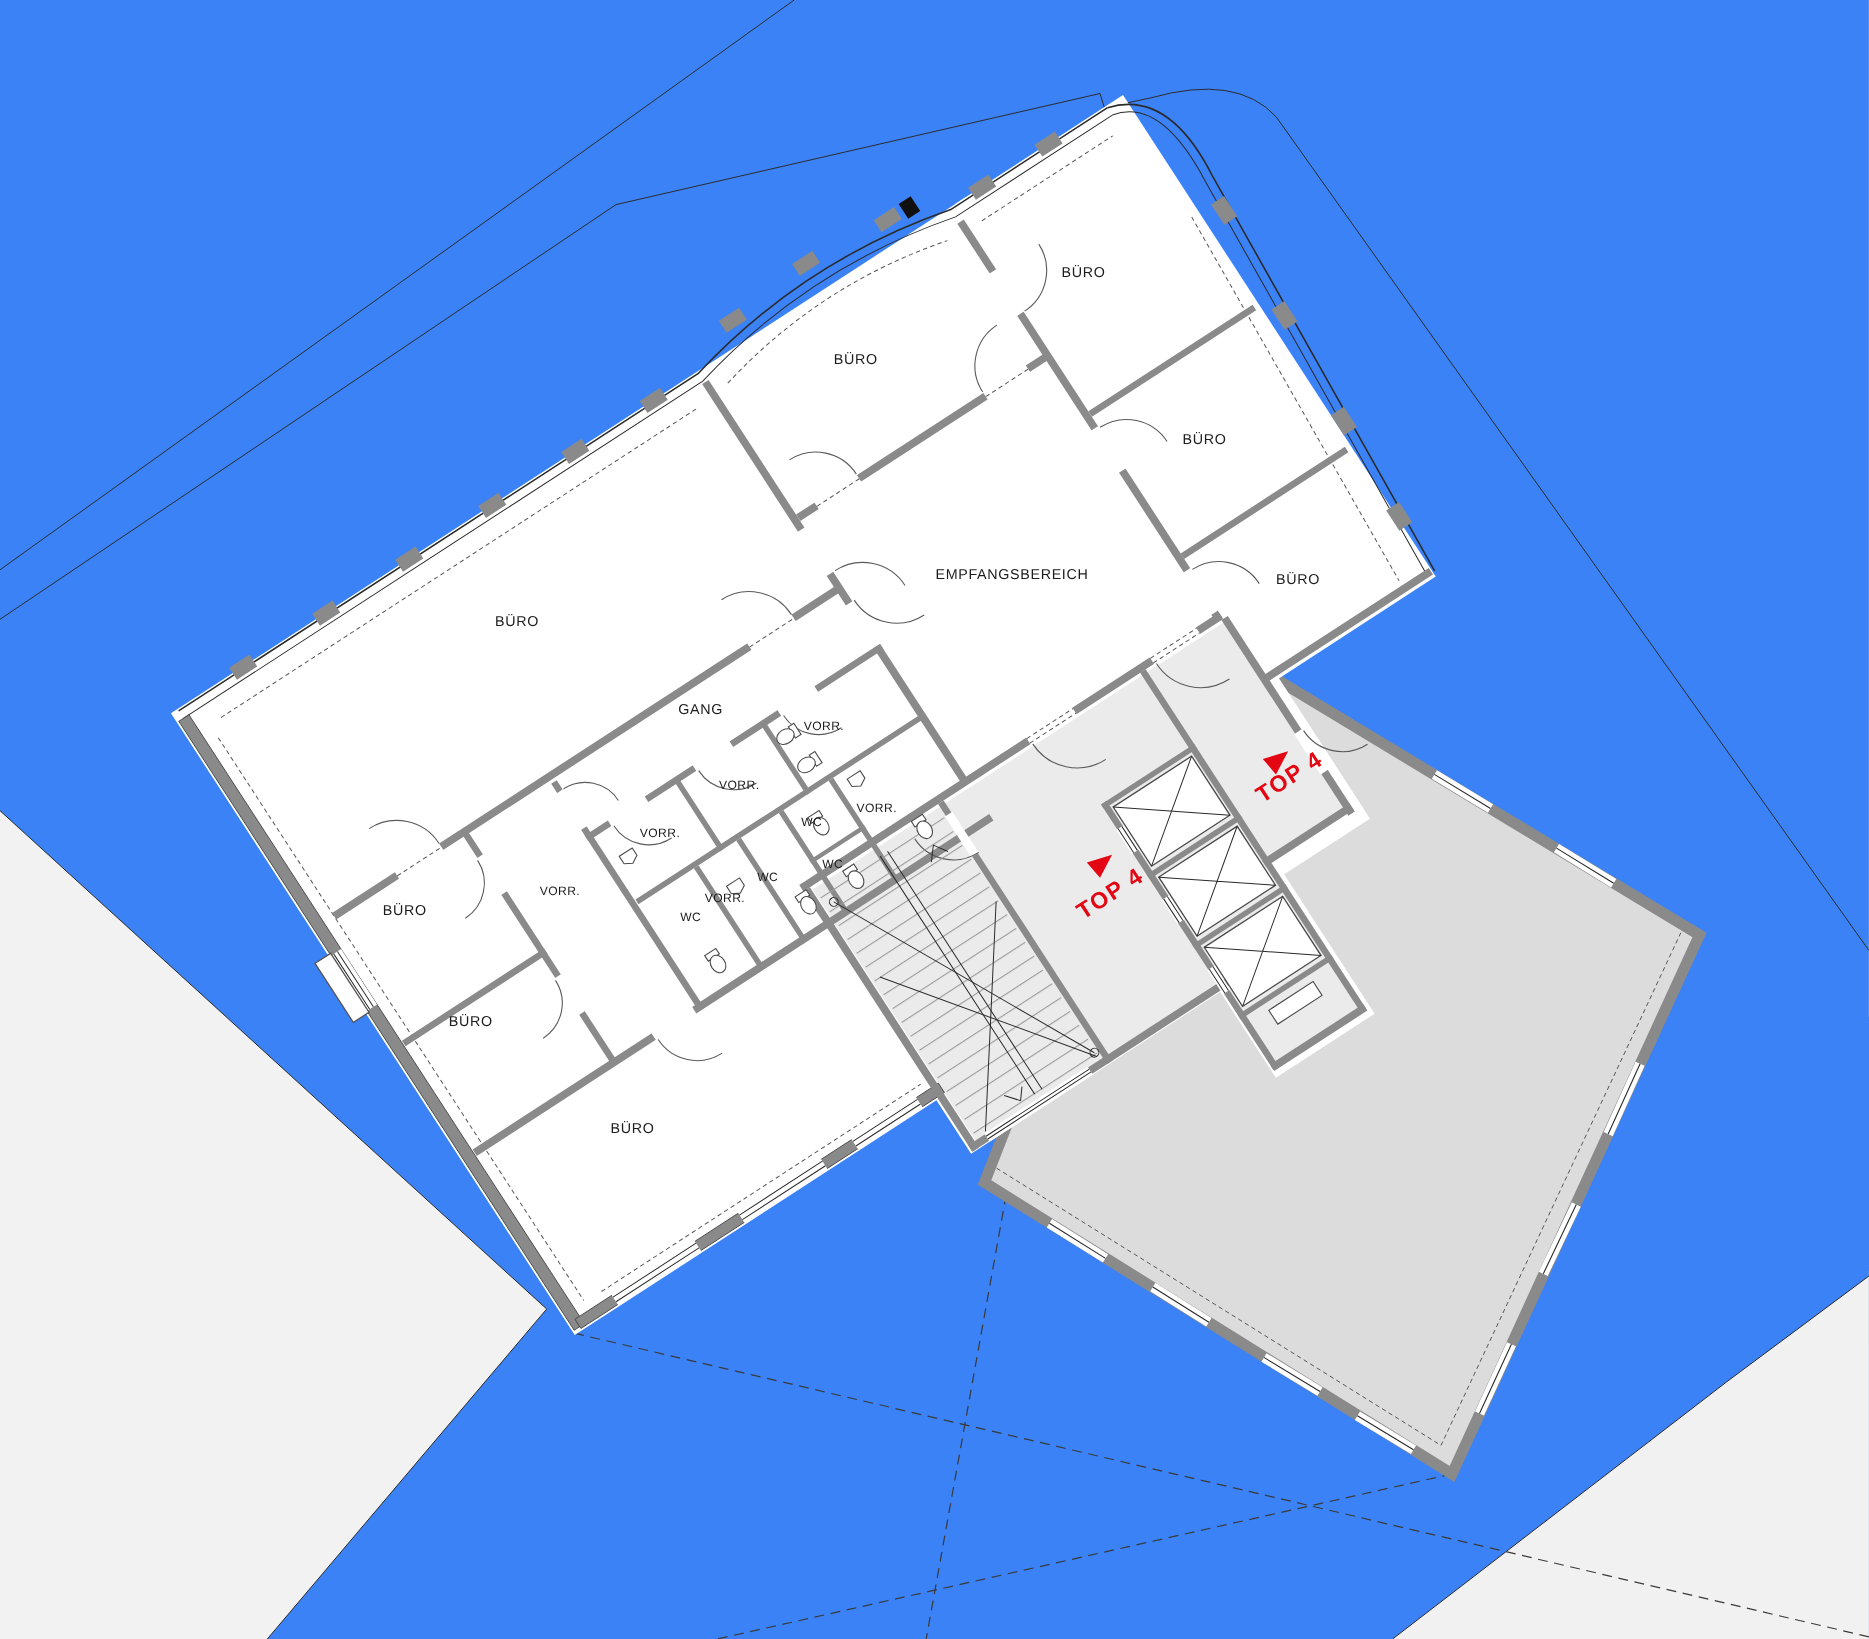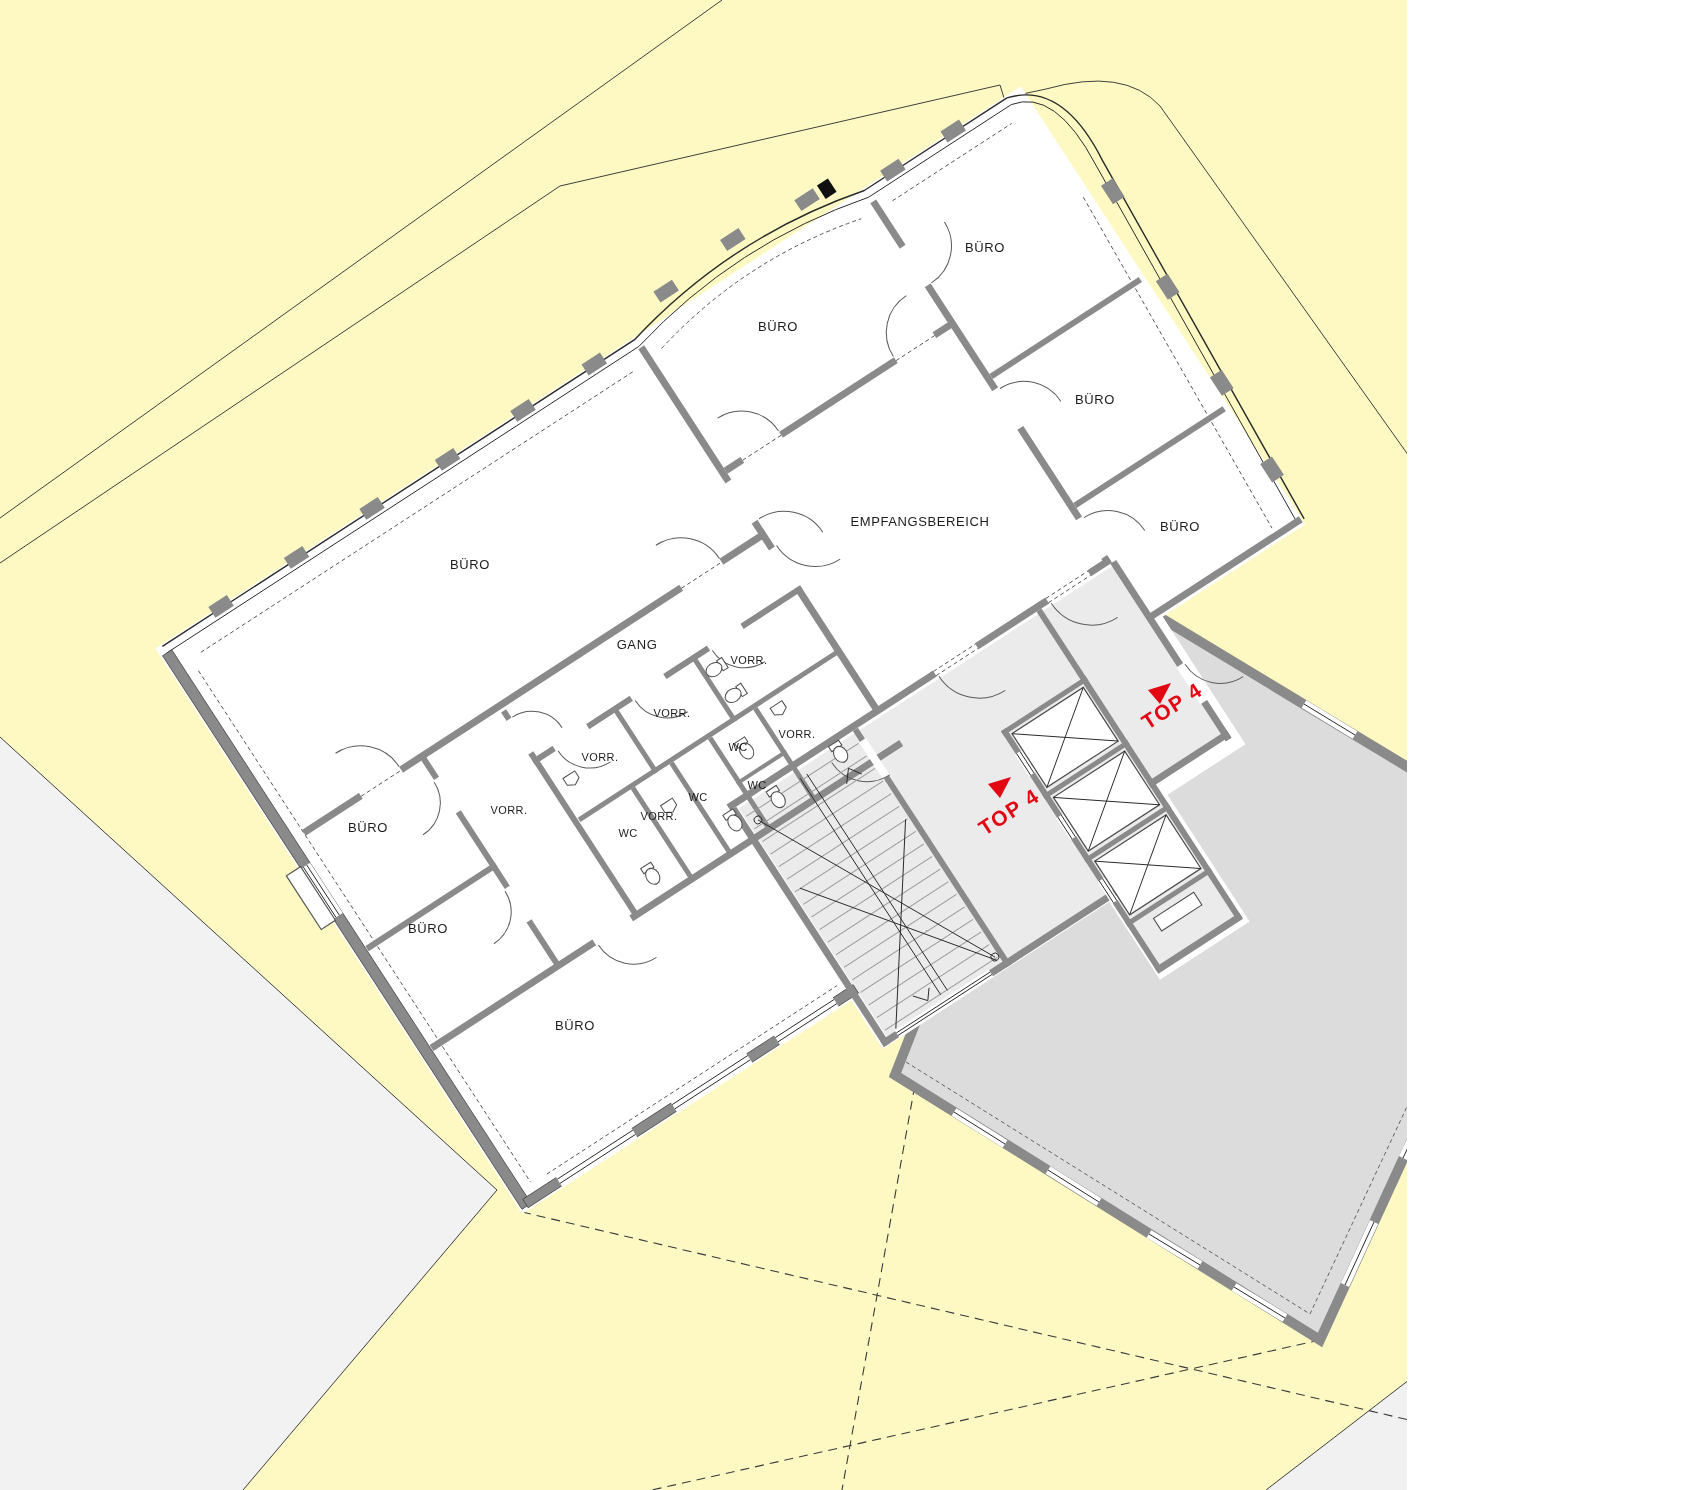--- a/index.html
+++ b/index.html
@@ -1,16 +1,16 @@
 <!DOCTYPE html>
 <html><head>
 <meta charset="utf-8">
 <style>
   html,body{margin:0;padding:0;background:#ffffff;}
-  .stage{position:relative;width:1407px;height:1490px;background:#fef9c3;overflow:hidden;
+  .stage{position:relative;width:1699px;height:1490px;background:#3b82f6;overflow:hidden;
          font-family:"Liberation Sans",sans-serif;}
   svg{display:block}
   .wall{fill:#8a8a8a;}
   .wallOutline{fill:#8a8a8a;stroke:#3c3c3c;stroke-width:.7;}
   .gap{fill:#ffffff;}
   .thin{stroke:#2a2a2a;stroke-width:1.4;fill:none;}
   .hair{stroke:#2a2a2a;stroke-width:.9;fill:none;}
   .dash{stroke:#3a3a3a;stroke-width:1.1;fill:none;stroke-dasharray:9 6;}
   .dash2{stroke:#555;stroke-width:.9;fill:none;stroke-dasharray:4 3;}
   .door{stroke:#5a5a5a;stroke-width:1;fill:none;}

